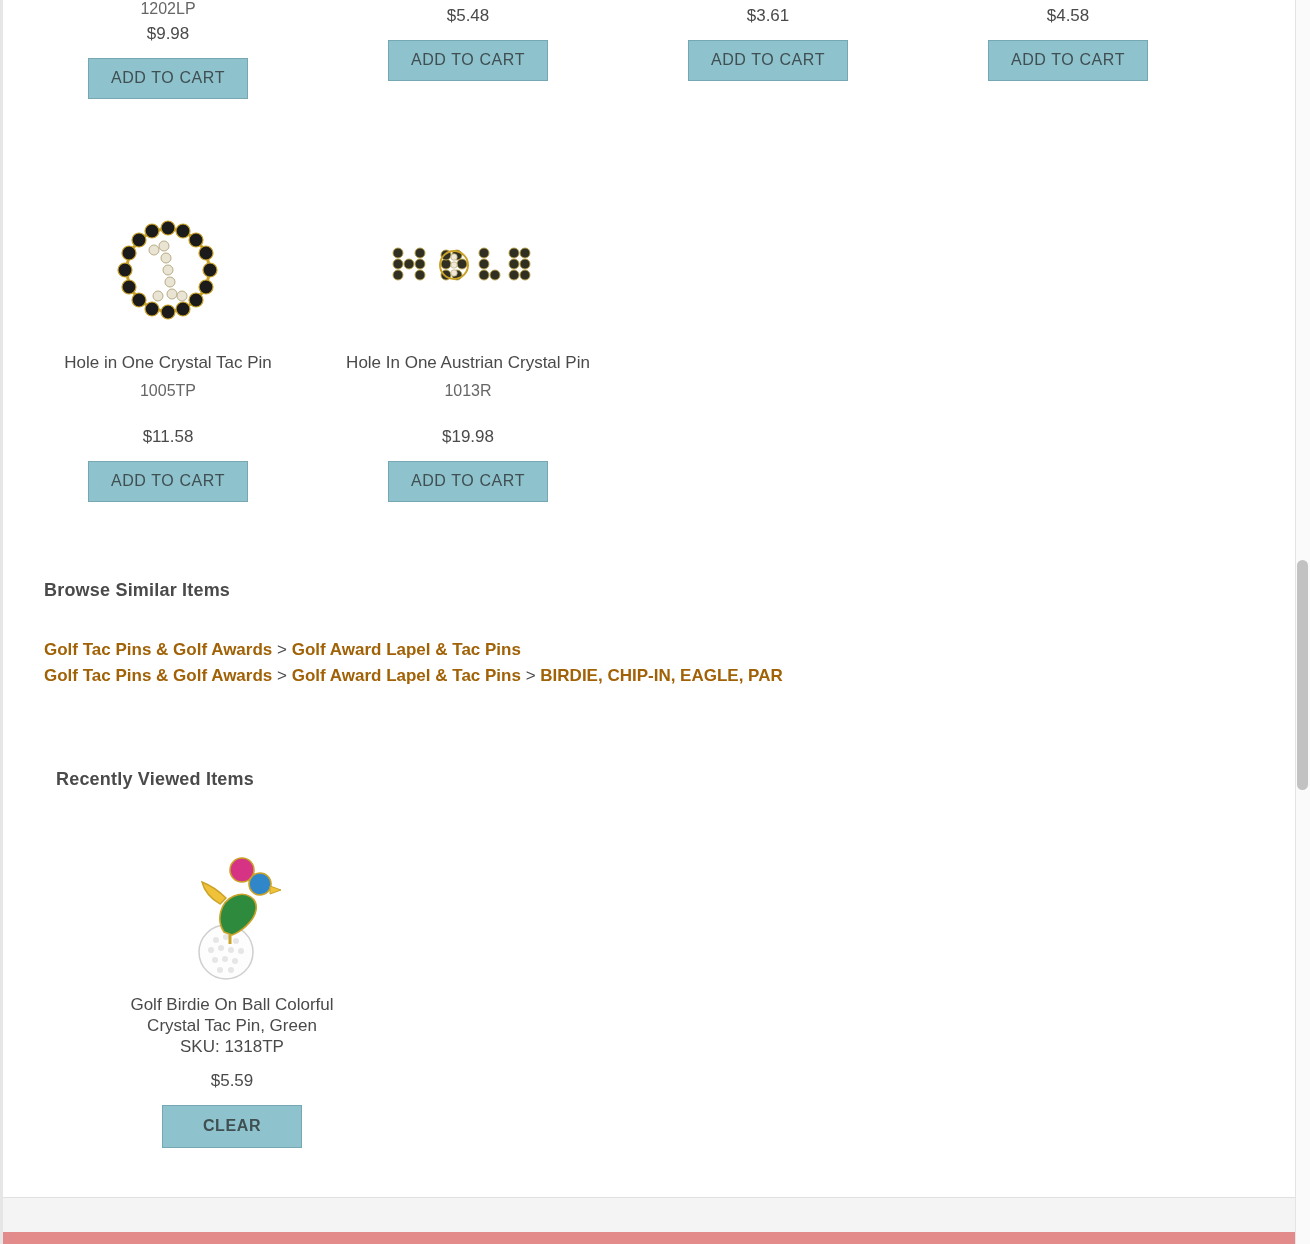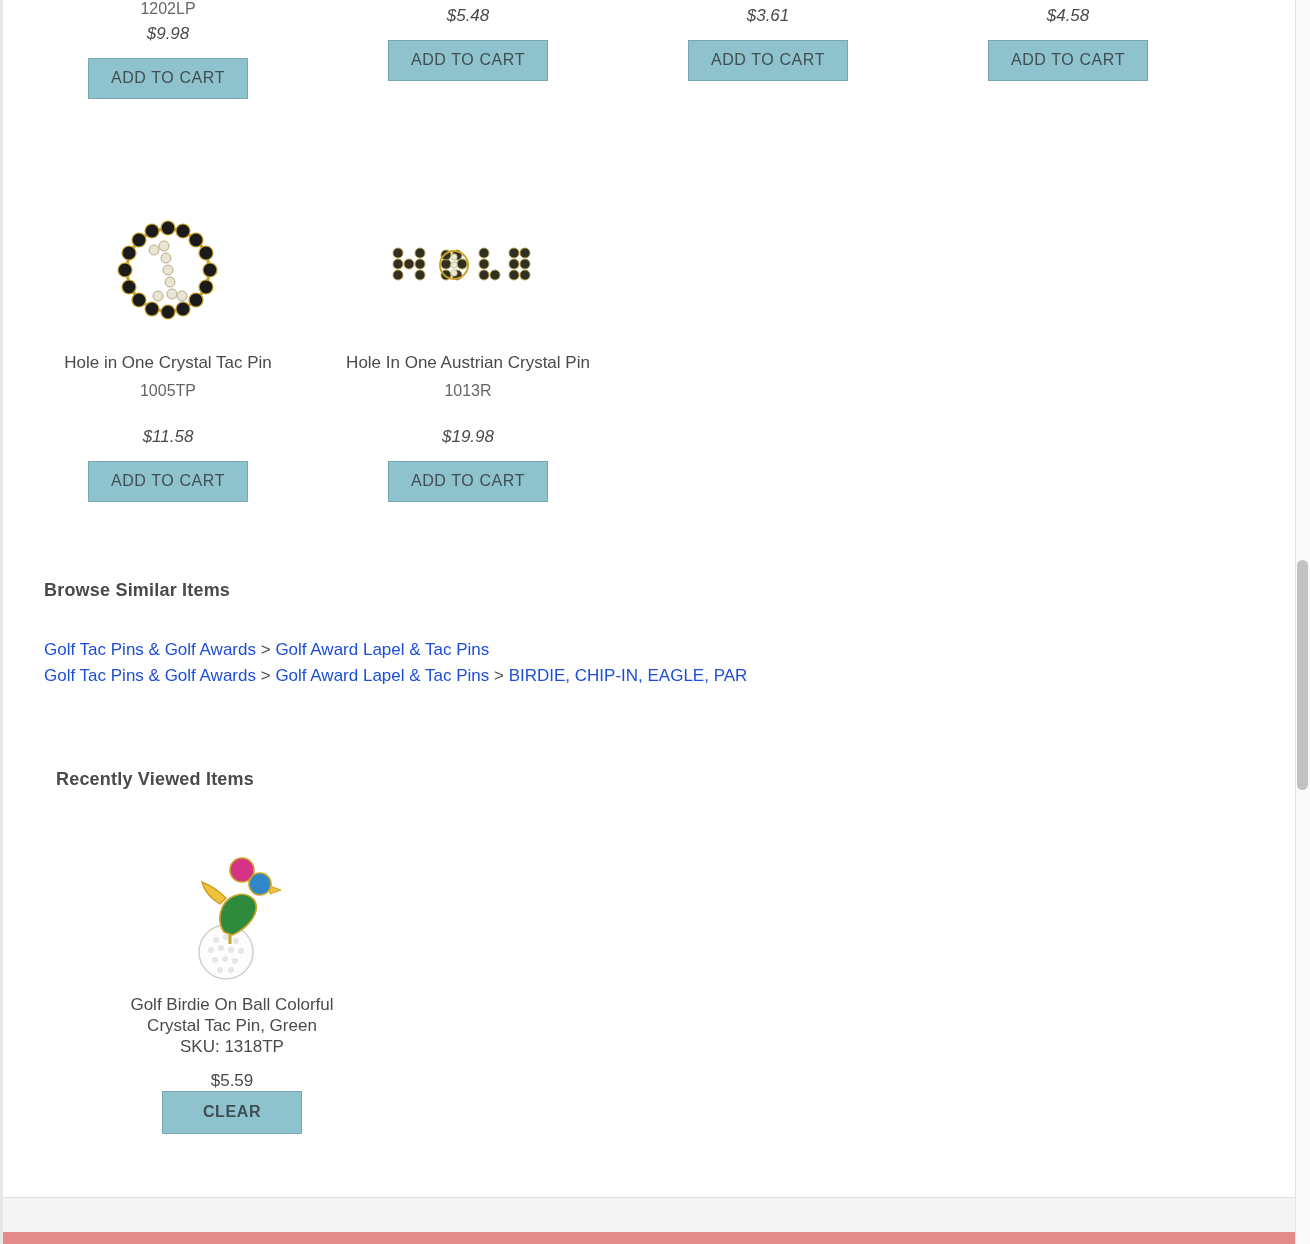--- a/index.html
+++ b/index.html
@@ -45,21 +45,20 @@
     text-align: center;
     padding: 0 8px;
   }
   .cell.empty { visibility: hidden; }
 
   .price {
     font-size: 17px;
     color: #4a4a4a;
     margin: 0;
     line-height: 20px;
-    font-style: italic;
   }
   .sku-top {
     font-size: 16px;
     color: #666;
     line-height: 18px;
     margin: 0 0 6px 0;
   }
   .cart-btn {
     display: inline-block;
     margin-top: 14px;
@@ -118,22 +117,23 @@
   .crumbs {
     padding-left: 44px;
     margin-top: 36px;
   }
   .crumb-line {
     font-size: 17px;
     line-height: 26px;
     color: #2f7fbf;
   }
   .crumb-line a {
-    color: #1d4ed8;
+    color: #a16207;
     text-decoration: none;
+    font-weight: bold;
   }
   .sep { color: #4a4a4a; }
 
   .recent {
     margin-top: 80px;
     position: relative;
     padding-left: 12px;
   }
   .hist-btn {
     position: absolute;
@@ -169,21 +169,21 @@
     line-height: 21px;
     color: #4a4a4a;
   }
   .recent-price {
     font-size: 17px;
     margin-top: 14px;
     color: #4a4a4a;
   }
   .clear-btn {
     display: inline-block;
-    margin-top: 0;
+    margin-top: 14px;
     background: #8ec2cd;
     border: 1px solid #76a8b3;
     color: #3f4f52;
     font-weight: bold;
     font-size: 16px;
     letter-spacing: 0.6px;
     padding: 11px 40px 12px 40px;
     font-family: "Liberation Sans", sans-serif;
     cursor: pointer;
   }

